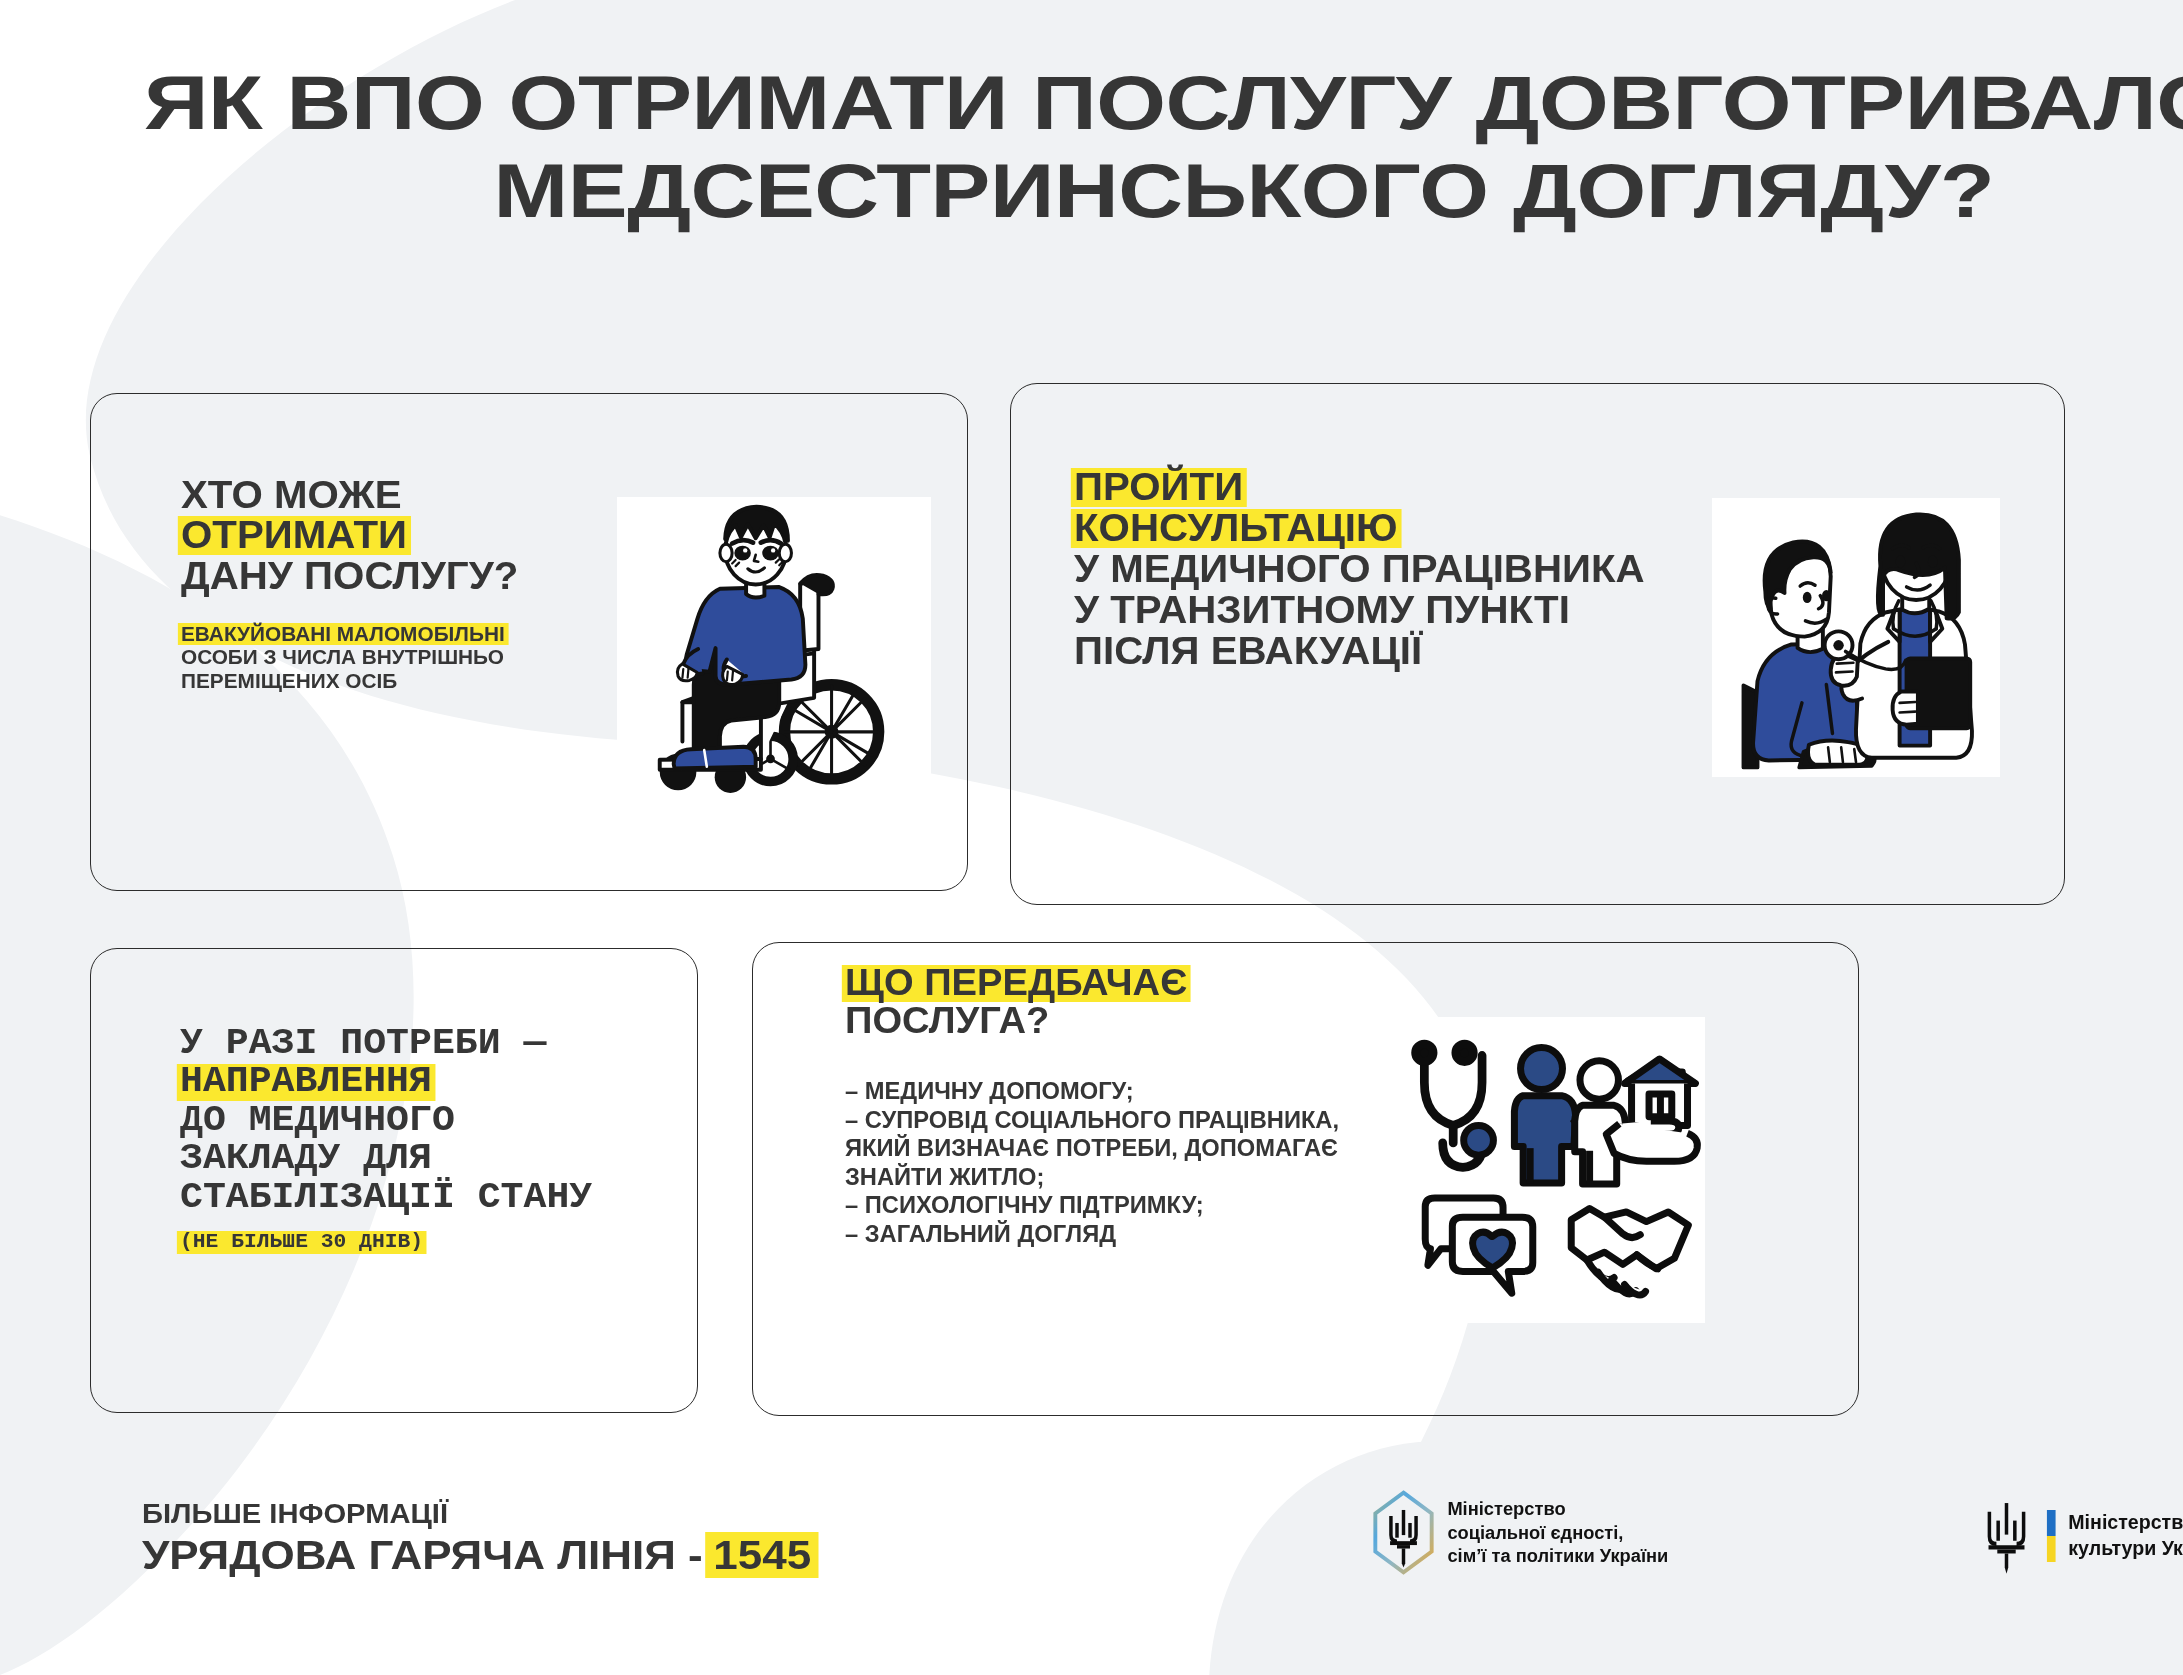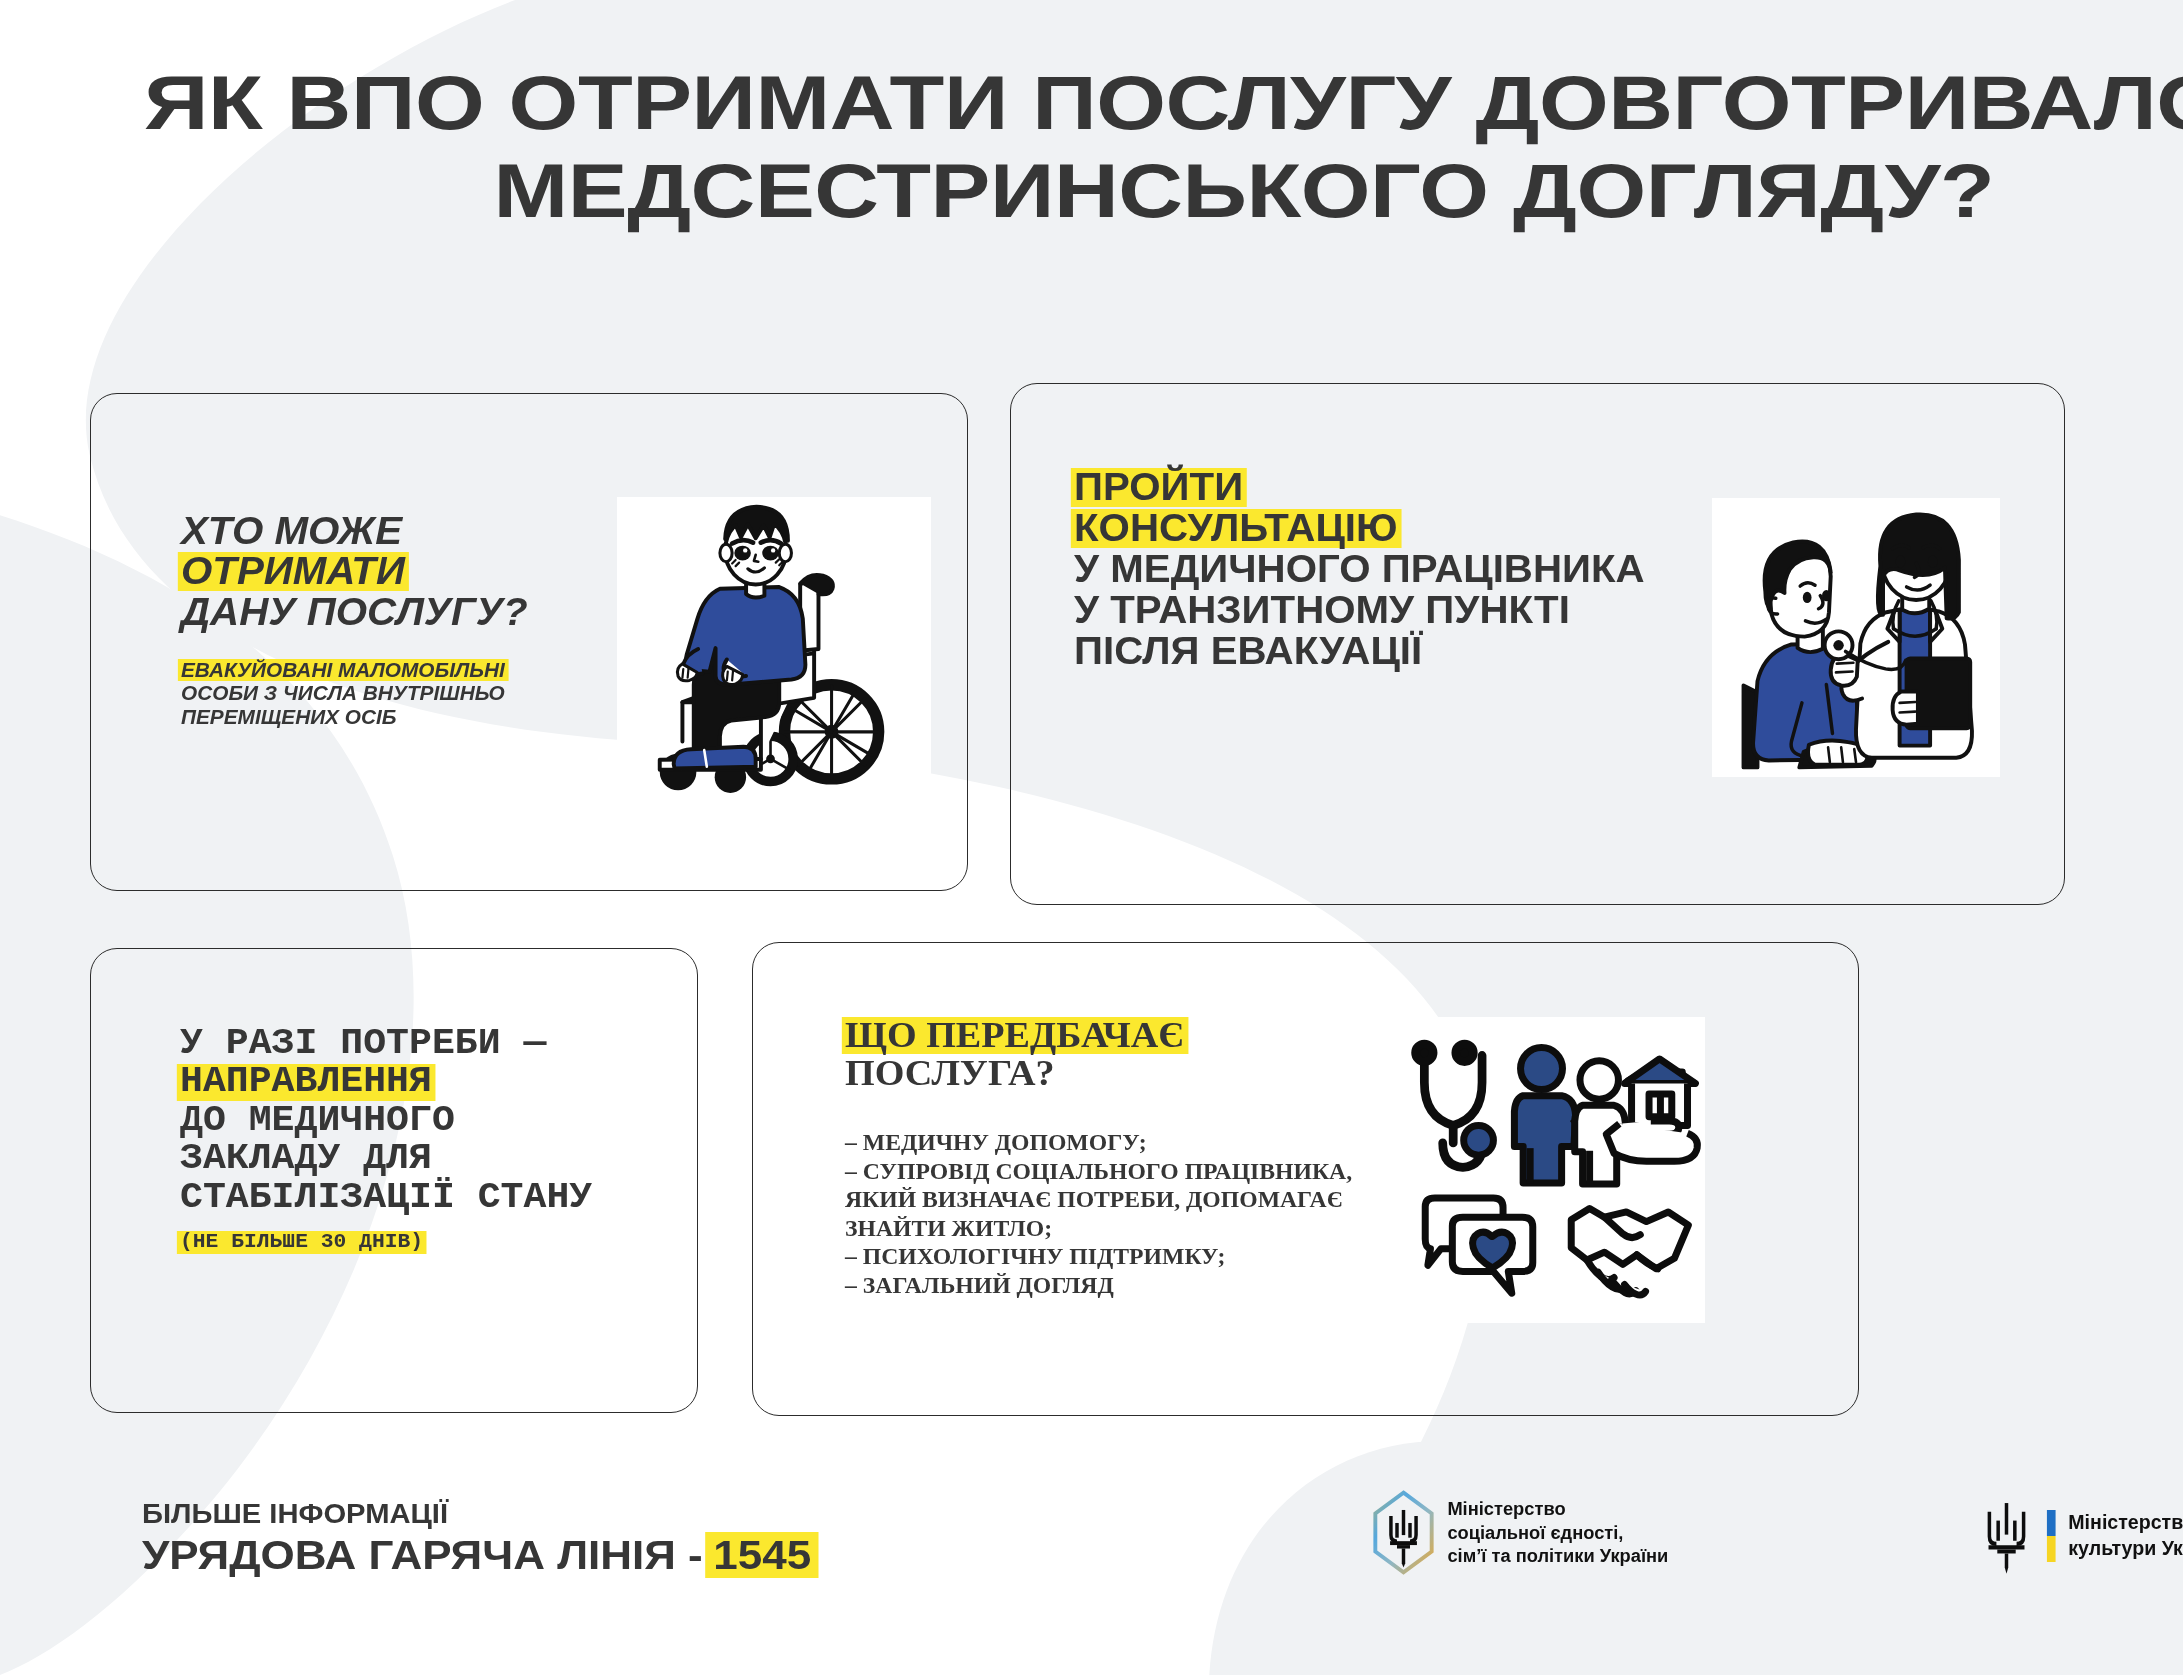--- a/index.html
+++ b/index.html
@@ -48,39 +48,39 @@
     color:#363636; font-weight:700; line-height:1.02;
     transform:scaleX(1.06); transform-origin:left top;
   }
   .sub {
     color:#363636; font-weight:700; line-height:1.12;
     transform:scaleX(1.04); transform-origin:left top;
   }
   .ttl .ln, .sub .ln { display:block; white-space:nowrap; }
 
   
-  #c1-text { position:absolute; left:181px; top:512px; z-index:4;font-style:italic; }
+  #c1-text { position:absolute; left:181px; top:476px; z-index:4; }
   #c1-text .ttl { font-size:38px; }
   #c1-text .ttl .ln + .ln { margin-top:1.7px; }
   #c1-sub { margin-top:27px; font-size:20px; }
   #c1-sub .ln + .ln { margin-top:1.3px; }
 
   
   #c2-text { position:absolute; left:1074px; top:468px; z-index:4; }
   #c2-text .ttl { font-size:38px; }
   #c2-text .ttl .ln + .ln { margin-top:2.2px; }
 
   
   #c3-text { position:absolute; left:180px; top:1026px; z-index:4;font-family:Liberation Mono, monospace; }
   #c3-text .ttl { font-size:36px; }
   #c3-text .ttl .ln + .ln { margin-top:1.7px; }
   #c3-sub { margin-top:15px; font-size:20.5px; }
 
   
-  #c4-text { position:absolute; left:845px; top:1017px; z-index:4;font-family:Liberation Serif, serif; }
+  #c4-text { position:absolute; left:845px; top:965px; z-index:4; }
   #c4-text .ttl { font-size:36px; }
   #c4-text .ttl .ln + .ln { margin-top:1.7px; }
   #c4-list { margin-top:37px; font-size:23px; color:#363636; font-weight:700;
              line-height:1.24; transform:scaleX(1.03); transform-origin:left top; }
   #c4-list .li { display:block; white-space:nowrap; }
 
   
   .illo { position:absolute; z-index:4; background:#ffffff; }
   #illo-wheelchair { left:617px; top:497px; width:314px; height:297px; }
   #illo-doctor     { left:1712px; top:498px; width:288px; height:279px; }

